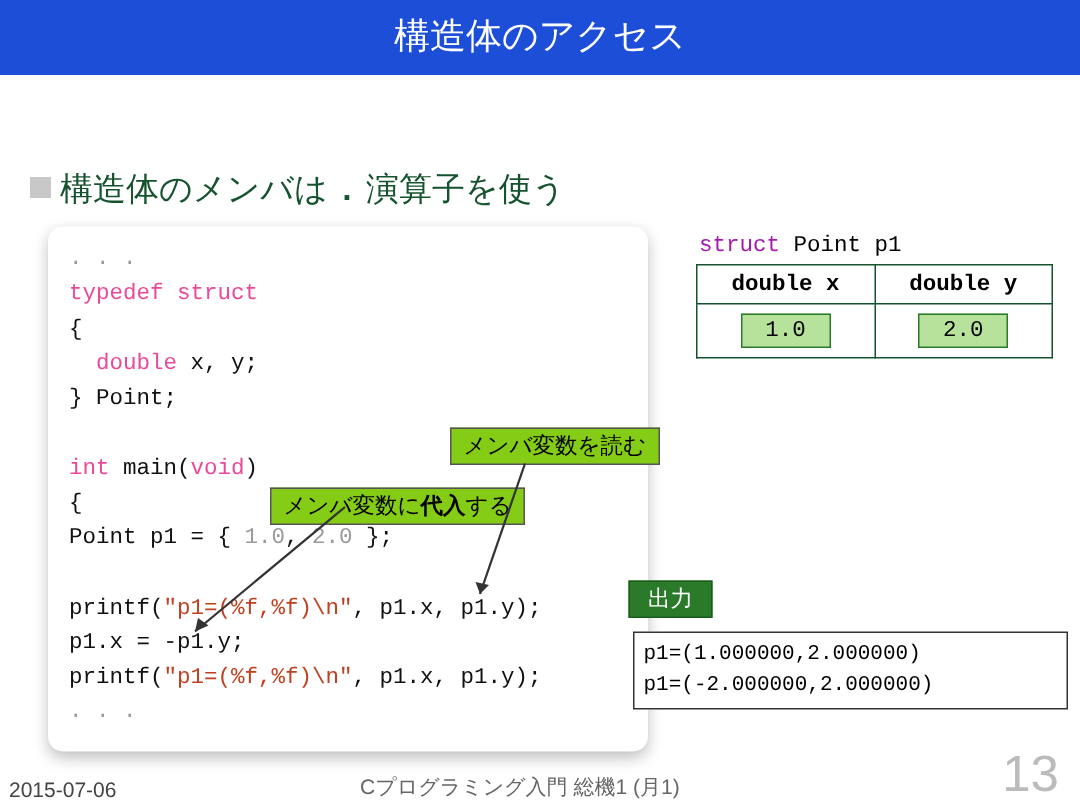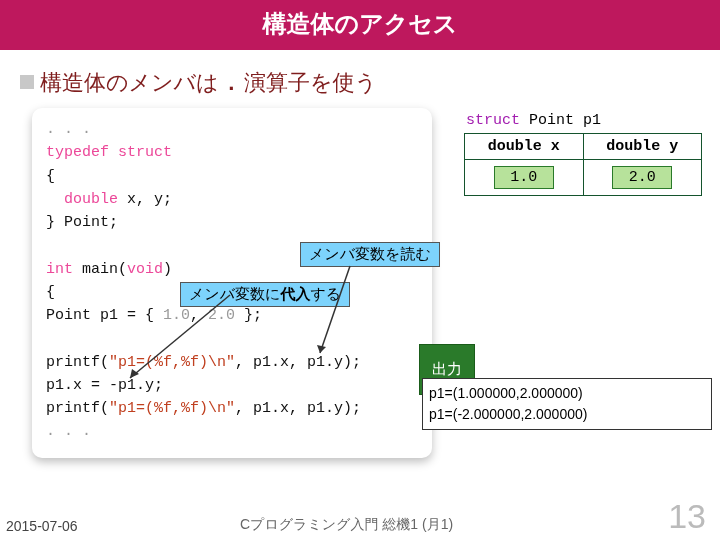--- a/index.html
+++ b/index.html
@@ -5,31 +5,32 @@
   * { margin: 0; padding: 0; box-sizing: border-box; }
   body {
     width: 720px;
     height: 540px;
     font-family: "Hiragino Kaku Gothic Pro", "Meiryo", sans-serif;
     background: #fff;
     position: relative;
     overflow: hidden;
   }
   .header {
-    background: #be185d;
+    background: #1d4ed8;
     color: #fff;
     text-align: center;
     padding: 8px 0 10px;
     font-size: 24px;
-    font-weight: bold;
+    font-weight: normal;
   }
   .subtitle {
     padding: 18px 16px 10px 20px;
     font-size: 22px;
-    color: #7f1d1d;
+    color: #14532d;
+    margin-top: 43px;
   }
   .subtitle .bullet {
     color: #bbb;
     display: inline-block;
     width: 14px;
     height: 14px;
     background: #c8c8c8;
     margin-right: 6px;
     vertical-align: 1px;
   }
@@ -88,51 +89,51 @@
   .struct-table .valbox {
     display: inline-block;
     width: 60px;
     background: #b7e29b;
     border: 1px solid #2a7a2a;
     padding: 2px 0;
   }
 
   .annot {
     position: absolute;
-    background: #7dd3fc;
+    background: #84cc16;
     border: 1px solid #555;
     padding: 2px 8px;
     font-size: 15px;
     white-space: nowrap;
   }
   .annot .assignbold { font-weight: bold; }
 
   .arrow-svg {
     position: absolute;
     pointer-events: none;
   }
 
   .out-label {
     position: absolute;
     right: 245px;
     top: 236px;
     background: #2a7a2a;
     color: #fff;
-    padding: 15px 12px;
+    padding: 2px 12px;
     font-size: 15px;
     border: 1px solid #1a5c1a;
   }
   .out-box {
     position: absolute;
     right: 8px;
     top: 270px;
     width: 290px;
     background: #fff;
     border: 1px solid #333;
-    font-family: Liberation Sans, sans-serif;
+    font-family: Liberation Mono, monospace;
     font-size: 14px;
     padding: 4px 6px;
     line-height: 1.5;
   }
 
   .footer {
     position: absolute;
     bottom: 6px;
     left: 0;
     right: 0;

